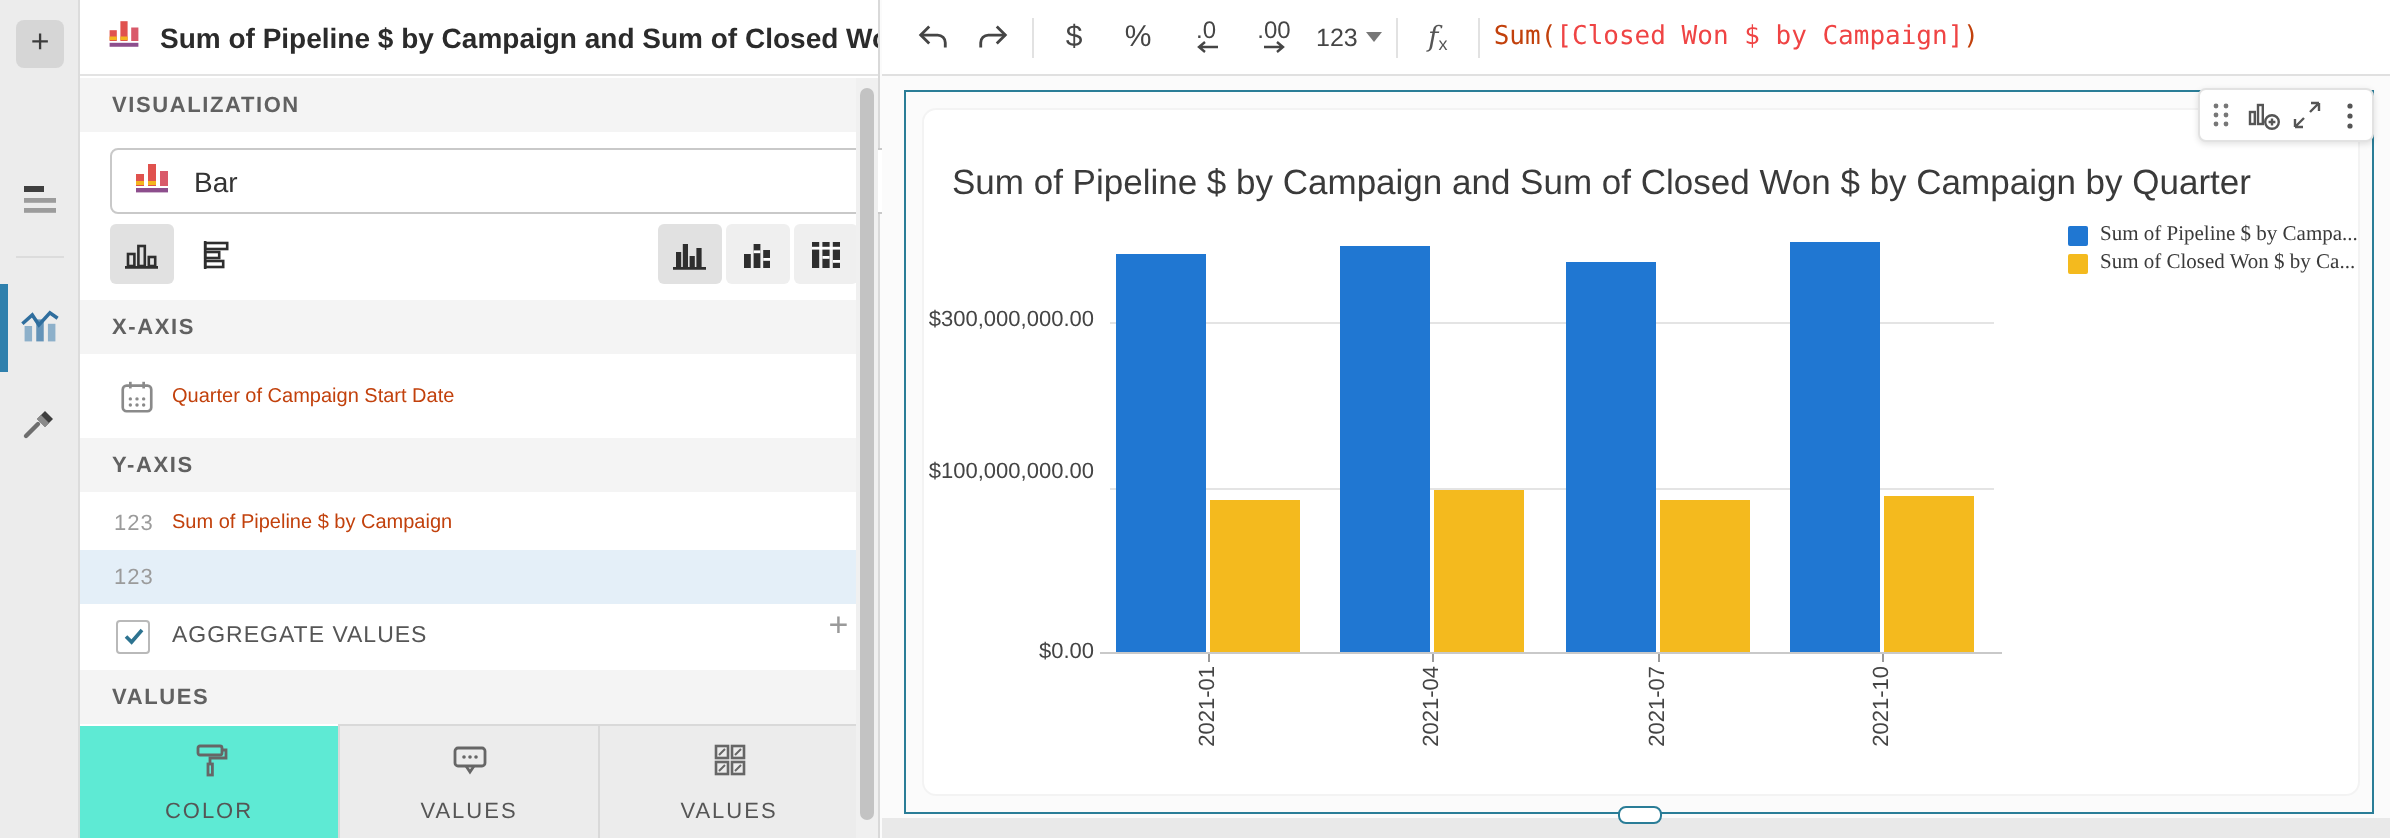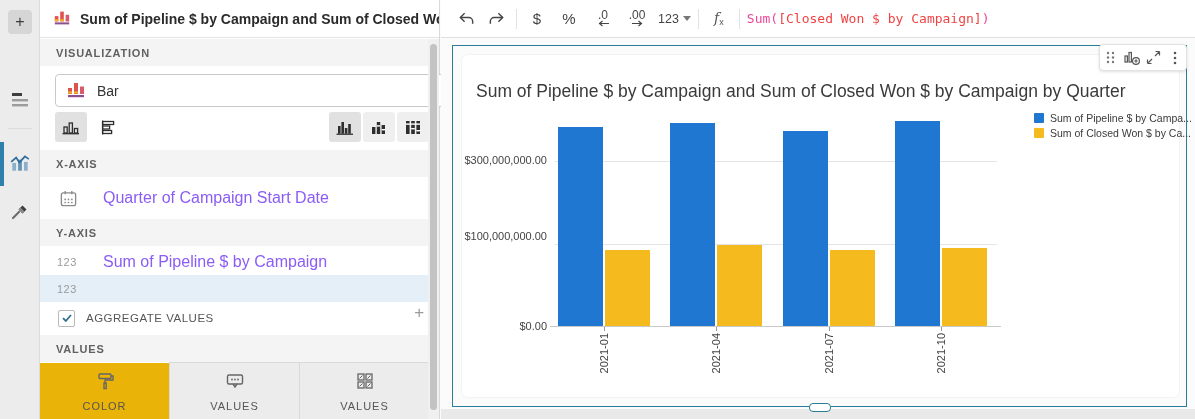--- a/index.html
+++ b/index.html
@@ -33,68 +33,68 @@
   .viz-select .caret { position:absolute; right:12px; }
 
   .viz-toggles { position:absolute; left:15px; top:112px; width:370px; height:34px; }
   .vt-btn { position:absolute; top:0; width:32px; height:30px; border-radius:3px; display:flex; align-items:center; justify-content:center; cursor:pointer; }
   .vt-btn.sel { background:#e1e1e1; }
   .vt-btn.soft { background:#efefef; }
 
   .field-row { position:absolute; left:0; width:388px; display:flex; align-items:center; cursor:pointer; }
   .field-row .fr-icon { margin-left:17px; width:22px; display:flex; justify-content:center; }
   .field-row .fr-num { margin-left:17px; width:22px; font-size:11px; color:#9b9b9b; letter-spacing:0.5px; }
-  .field-row .fr-text { margin-left:24px; font-size:16px; color:#8b5cf6; }
+  .field-row .fr-text { margin-left:7px; font-size:10px; color:#c2410c; }
   .field-row.selected { background:#e4eff8; }
 
   .checkbox-row { position:absolute; left:0; top:302px; width:388px; height:32px; display:flex; align-items:center; cursor:pointer; }
   .checkbox { margin-left:18px; width:17px; height:17px; border:1px solid #b9b9b9; border-radius:2px; background:#fff;
               display:flex; align-items:center; justify-content:center; }
   .checkbox-label { margin-left:11px; font-size:11.5px; letter-spacing:0.5px; color:#565656; }
 
   .tabs { position:absolute; left:0; top:362px; width:389px; height:57px; display:flex; }
   .tab { flex:1; display:flex; flex-direction:column; align-items:center; justify-content:center; gap:5px;
          background:#ececec; border-top:1px solid #d9d9d9; border-left:1px solid #d9d9d9; cursor:pointer; }
   .tab:first-child { border-left:none; }
-  .tab.active { background:#eab308; border-top-color:#ffffff; }
+  .tab.active { background:#5eead4; border-top-color:#ffffff; }
   .tab-label { font-size:11px; letter-spacing:1px; color:#555; }
 
   .panel-scroll-track { position:absolute; left:388px; top:39px; width:11px; height:380px; background:#f0f0f0; }
   .panel-scroll-thumb { position:absolute; left:2px; top:5px; width:7px; height:366px; background:#c3c3c3; border-radius:4px; }
 
   
   .topbar { position:absolute; left:441px; top:0; width:754px; height:38px; background:#fff; border-bottom:1px solid #e0e0e0;
             display:flex; align-items:center; }
   .tb-btn { height:28px; min-width:26px; display:flex; align-items:center; justify-content:center; border-radius:4px;
             color:#454545; cursor:pointer; }
   .tb-sep { width:1px; height:20px; background:#e2e2e2; margin:0 7px; }
   .tb-sym { font-size:15px; color:#454545; }
   .dec { display:flex; flex-direction:column; align-items:center; line-height:10px; }
   .dec .dec-num { font-size:12px; color:#454545; }
   .numfmt { display:flex; align-items:center; gap:4px; font-size:12.5px; color:#454545; }
   .fx { font-size:14px; color:#555; }
   .fx .fx-f { font-family:"DejaVu Serif", serif; font-style:italic; }
   .fx .fx-x { font-size:9px; vertical-align:-2px; }
   .formula { font-family:"DejaVu Sans Mono", monospace; font-size:13px; white-space:nowrap; }
-  .formula .f-plain { color:#ec4899; }
+  .formula .f-plain { color:#c2410c; }
   .formula .f-field { color:#ef4444; }
 
   
   .canvas { position:absolute; left:441px; top:38px; width:754px; height:381px; background:#fbfbfb; }
   .canvas-bottom-strip { position:absolute; left:0; right:0; bottom:0; height:10px; background:#e9e9e9; }
   .chart-sel { position:absolute; left:11px; top:7px; width:735px; height:362px; border:1px solid #2a7d97; }
   .resize-handle { position:absolute; left:50%; bottom:-6px; transform:translateX(-50%); width:22px; height:9px;
                    background:#fff; border:1.5px solid #2a7d97; border-radius:4px; z-index:5; cursor:ns-resize; }
   .chart-card { position:absolute; left:21px; top:17px; width:717px; height:342px; background:#ffffff; border-radius:6px;
                 box-shadow:0 0 0 1px rgba(0,0,0,0.03); }
   .chart-title { position:absolute; left:14px; top:26px; font-size:17.5px; color:#3a3a3a; white-space:nowrap; }
   .legend { position:absolute; left:572px; top:57px; display:flex; flex-direction:column; gap:3px; }
   .legend-item { display:flex; align-items:center; gap:6px; cursor:pointer; }
   .swatch { width:10px; height:10px; border-radius:1px; flex:0 0 auto; }
-  .legend-text { font-size:10.5px; color:#3a3a3a; white-space:nowrap; }
+  .legend-text { font-size:10.5px; color:#3a3a3a; white-space:nowrap;font-family:Liberation Serif, serif; }
 
   .plot { position:absolute; left:93px; top:60px; width:442px; height:212px; }
   .gridline { position:absolute; left:0; width:100%; height:1px; background:#e4e4e4; }
   .axis-line { position:absolute; left:-5px; right:-4px; bottom:0; height:1px; background:#c9c9c9; }
   .y-label { position:absolute; right:calc(100% + 8px); font-size:11px; color:#444; white-space:nowrap; }
   .bar { position:absolute; bottom:1px; cursor:pointer; }
   .x-tick { position:absolute; top:212px; width:1px; height:4px; background:#9a9a9a; }
   .x-label { position:absolute; top:235px; width:48px; height:14px; line-height:14px; transform:rotate(-90deg);
              text-align:right; font-size:11px; color:#444; white-space:nowrap; }
 

